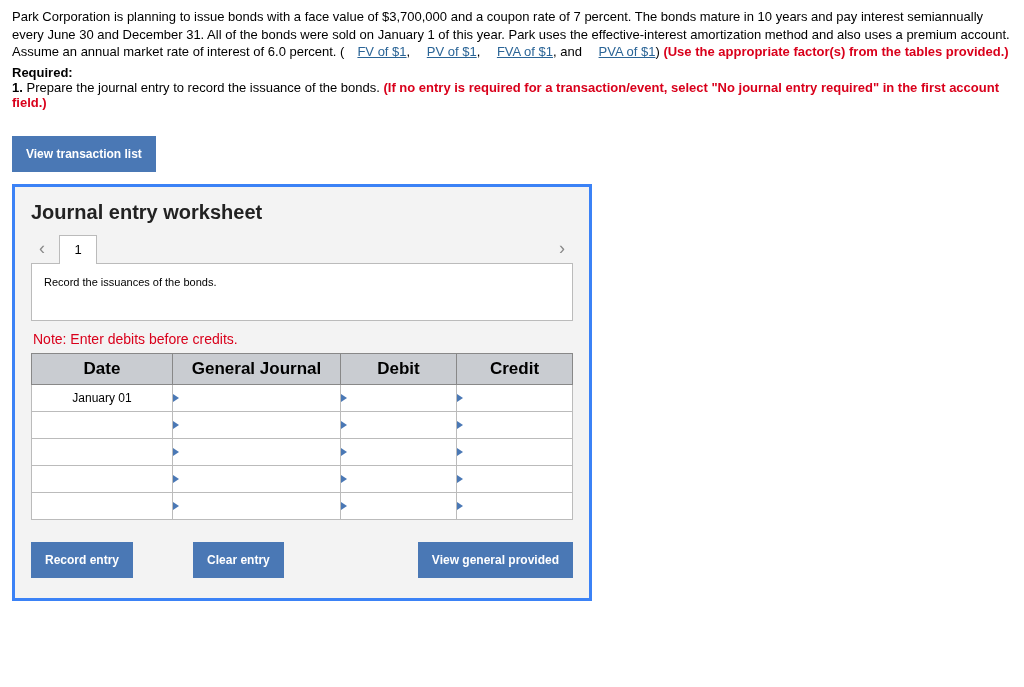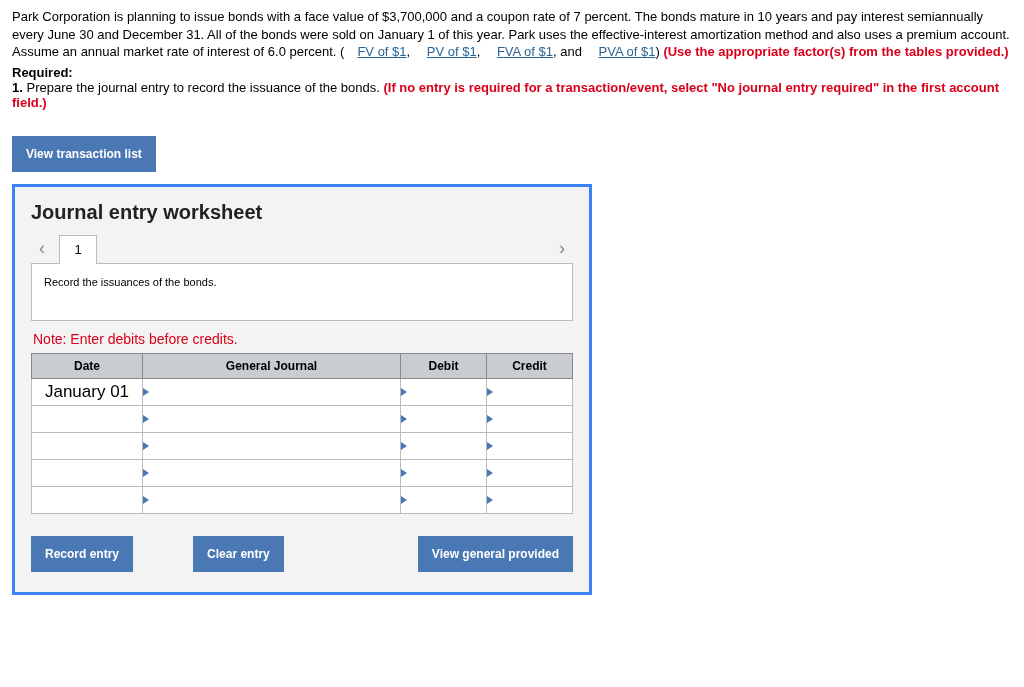--- a/index.html
+++ b/index.html
@@ -64,29 +64,29 @@
   .note-text { color:#d9001b; font-size:14px; margin: 4px 0 6px 2px; }
 
   table.journal {
     border-collapse: collapse;
     width: 100%;
     background:#fff;
   }
   table.journal th {
     background:#c9ccd1;
     border:1px solid #888;
-    font-size:12px;
+    font-size:17px;
     font-weight:bold;
-    padding:5px 0;
+    padding:5px 15px;
     text-align:center;
   }
   table.journal td {
     border:1px solid #bbb;
     height:22px;
-    font-size:17px;
+    font-size:12px;
     padding:2px 6px;
     background:#fff;
     position:relative;
   }
   table.journal td.has-marker::before {
     content:"";
     position:absolute;
     left:0; top:50%;
     transform:translateY(-50%);
     border-left:6px solid #4a78b5;

